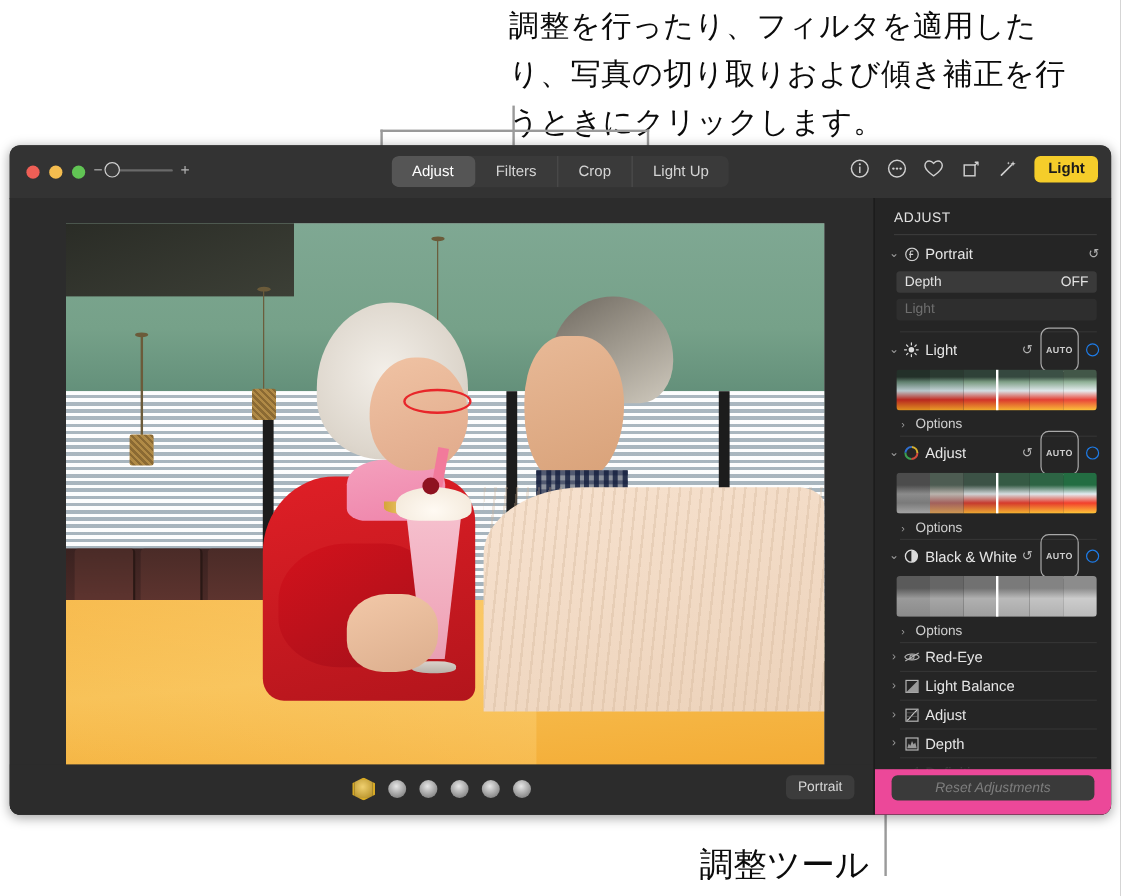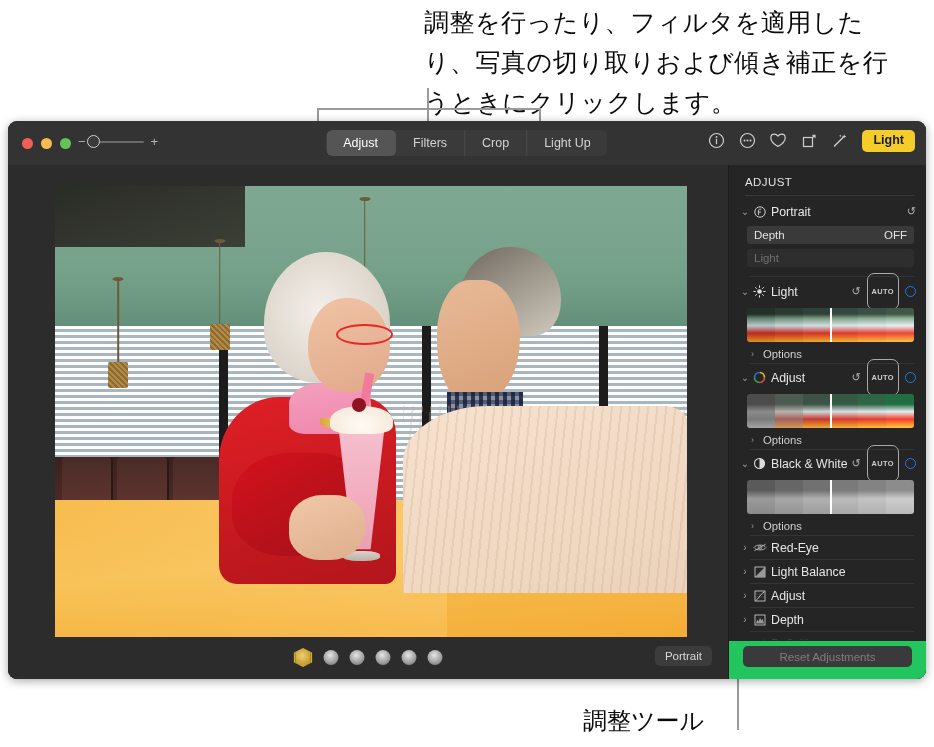--- a/index.html
+++ b/index.html
@@ -12,21 +12,21 @@
   }
 
   
   .callout-top{
     position:absolute; left:424px; top:2px; width:480px;
     font-size:25px; line-height:40px; color:#0b0b0b;
     letter-spacing:0.5px;
   }
   .callout-bottom{
     position:absolute; left:583px; top:705px; width:180px;
-    font-size:24px; line-height:32px; color:#0b0b0b;
+    font-size:28px; line-height:32px; color:#0b0b0b;
   }
   .leader{position:absolute;background:#9a9a9a;}
 
   
   .window{
     position:absolute; left:8px; top:121px;
     width:918px; height:558px;
     background:#2c2c2c;
     border-radius:9px;
     overflow:hidden;
@@ -198,21 +198,21 @@
   .pill.off .pl{color:#6f6f6f;}
 
   .strip{margin:5px 12px 2px 18px;height:34px;border-radius:3px;overflow:hidden;position:relative;display:flex;}
   .strip .cell{flex:1;height:100%;}
   .strip .caret{position:absolute;left:50%;top:0;width:2px;height:100%;background:#fff;transform:translateX(-1px);}
 
   .subrow{display:flex;align-items:center;height:19px;padding-left:22px;}
   .subrow .c{color:#9a9a9a;font-size:9px;width:10px;}
   .subrow .t{color:#cfcfcf;font-size:11.3px;margin-left:2px;}
 
-  .sb-foot{position:absolute;left:0;right:0;bottom:0;height:38px;background:#22c55e;}
+  .sb-foot{position:absolute;left:0;right:0;bottom:0;height:38px;background:#ec4899;font-style:italic;}
   .reset{position:absolute;left:14px;right:14px;top:5px;height:21px;border-radius:5px;
          background:#3a3a3a;color:#7e7e7e;font-size:11.5px;display:flex;align-items:center;justify-content:center;}
 
   .cut{position:absolute;left:0;right:0;bottom:38px;height:10px;
        background:linear-gradient(180deg,rgba(37,37,37,0),#252525);}
 </style>
 </head>
 <body>
 
 <div class="callout-top">調整を行ったり、フィルタを適用したり、写真の切り取りおよび傾き補正を行うときにクリックします。</div>

